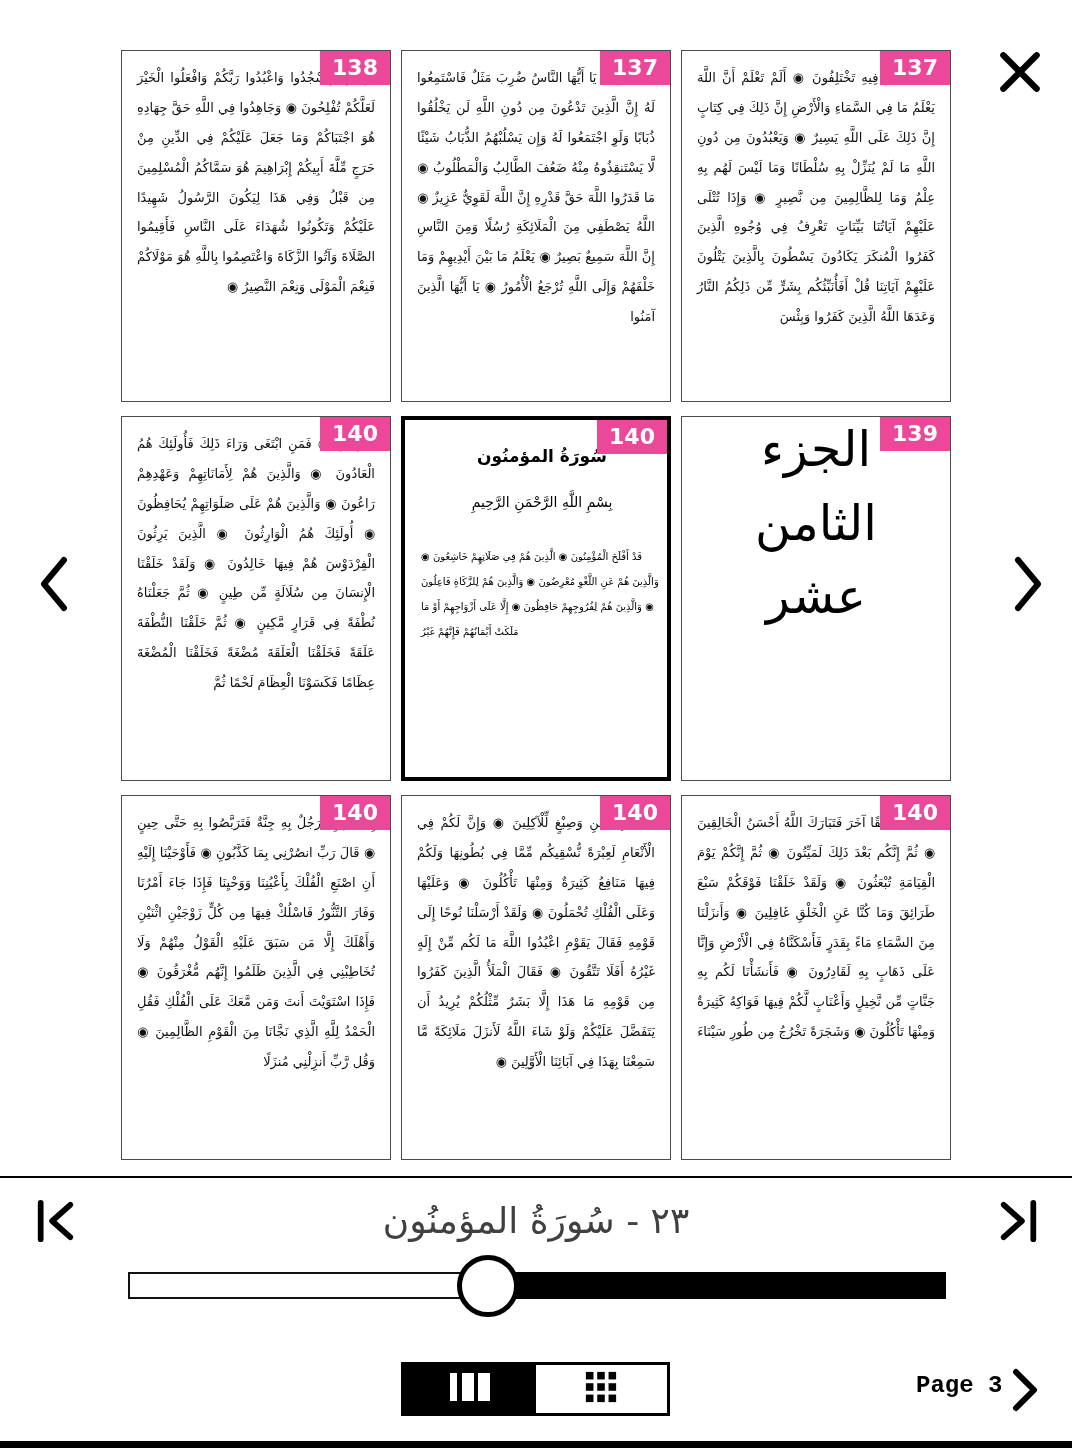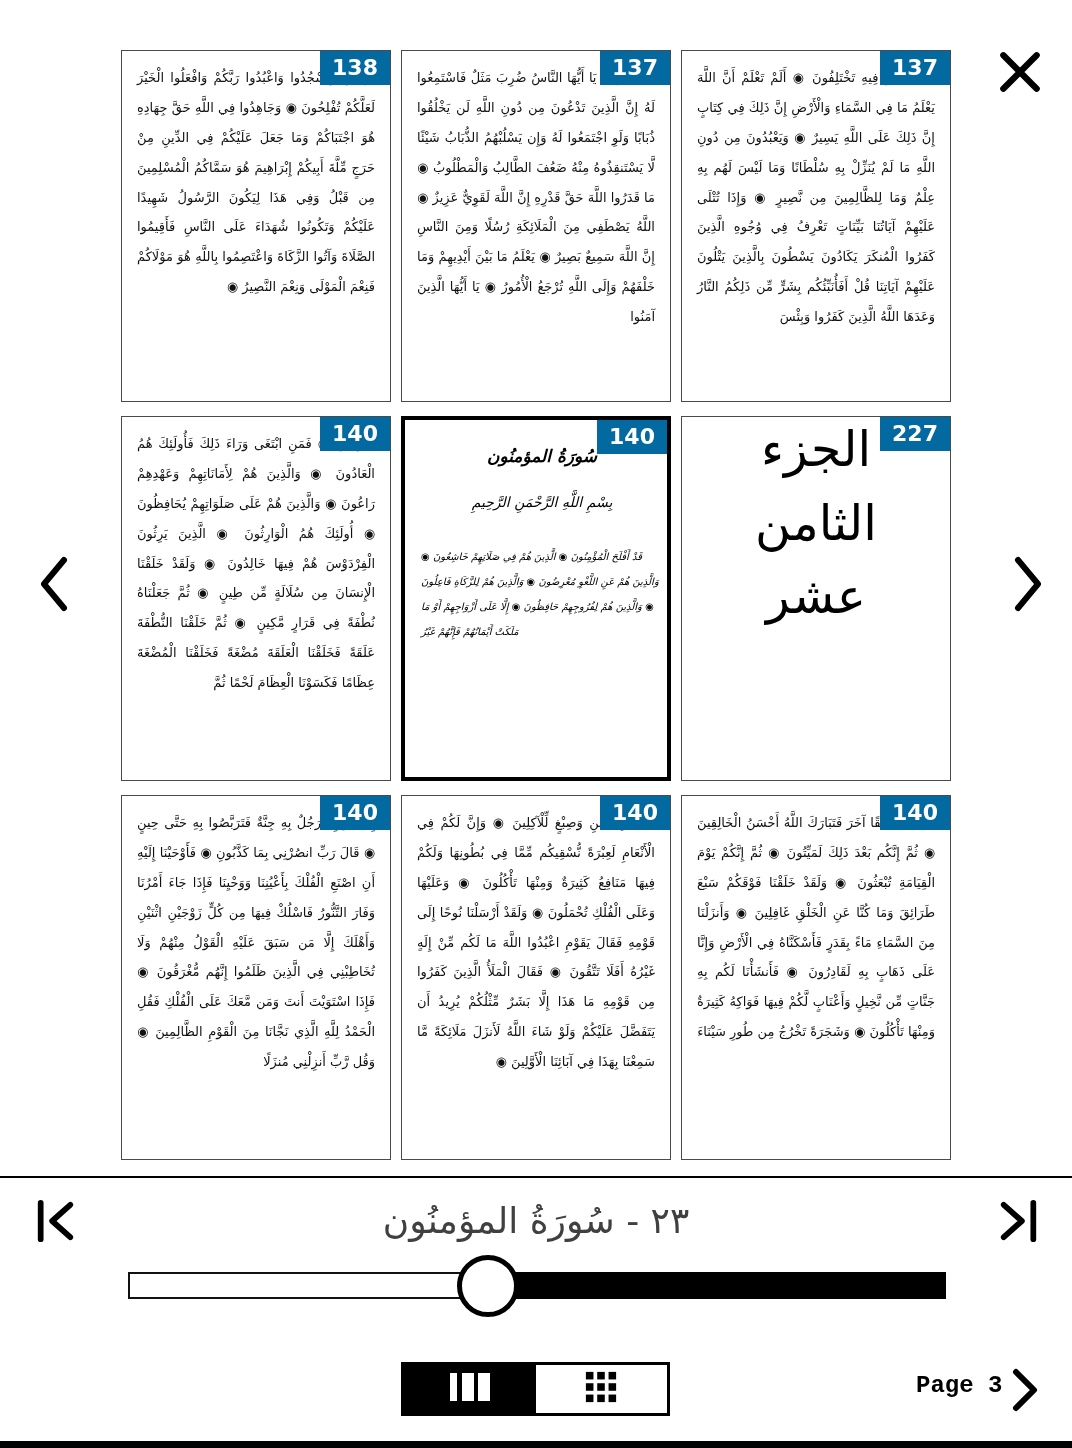--- a/index.html
+++ b/index.html
@@ -49,21 +49,21 @@
     position: relative;
     background: #fff;
     border: 1px solid #4a4a4a;
     overflow: hidden;
     cursor: pointer;
   }
   .thumb.selected { border: 4px solid #000; }
   .badge {
     position: absolute;
     top: 0; right: 0;
-    background: #0369a1;
+    background: #ec4899;
     color: #fff;
     font-weight: bold;
     font-size: 22px;
     line-height: 1.2;
     padding: 4px 12px;
     direction: ltr;
     z-index: 2;
   }
   .qtext {
     direction: rtl;
@@ -87,21 +87,20 @@
     font-size: 49px;
     line-height: 1.5;
     font-weight: 500;
   }
   
   .surah-body {
     height: 100%;
     direction: rtl;
     text-align: center;
     padding: 26px 4px 10px 16px;
-    font-style: italic;
   }
   .surah-header {
     font-size: 17px;
     font-weight: bold;
     margin-bottom: 28px;
   }
   .basmala {
     font-size: 14px;
     margin-bottom: 34px;
   }
@@ -241,21 +240,21 @@
       <div class="badge">137</div>
       <div class="qtext">الْمَصِيرُ ◉ يَا أَيُّهَا النَّاسُ ضُرِبَ مَثَلٌ فَاسْتَمِعُوا لَهُ إِنَّ الَّذِينَ تَدْعُونَ مِن دُونِ اللَّهِ لَن يَخْلُقُوا ذُبَابًا وَلَوِ اجْتَمَعُوا لَهُ وَإِن يَسْلُبْهُمُ الذُّبَابُ شَيْئًا لَّا يَسْتَنقِذُوهُ مِنْهُ ضَعُفَ الطَّالِبُ وَالْمَطْلُوبُ ◉ مَا قَدَرُوا اللَّهَ حَقَّ قَدْرِهِ إِنَّ اللَّهَ لَقَوِيٌّ عَزِيزٌ ◉ اللَّهُ يَصْطَفِي مِنَ الْمَلَائِكَةِ رُسُلًا وَمِنَ النَّاسِ إِنَّ اللَّهَ سَمِيعٌ بَصِيرٌ ◉ يَعْلَمُ مَا بَيْنَ أَيْدِيهِمْ وَمَا خَلْفَهُمْ وَإِلَى اللَّهِ تُرْجَعُ الْأُمُورُ ◉ يَا أَيُّهَا الَّذِينَ آمَنُوا</div>
     </div>
 
     <div class="thumb">
       <div class="badge">138</div>
       <div class="qtext">ارْكَعُوا وَاسْجُدُوا وَاعْبُدُوا رَبَّكُمْ وَافْعَلُوا الْخَيْرَ لَعَلَّكُمْ تُفْلِحُونَ ◉ وَجَاهِدُوا فِي اللَّهِ حَقَّ جِهَادِهِ هُوَ اجْتَبَاكُمْ وَمَا جَعَلَ عَلَيْكُمْ فِي الدِّينِ مِنْ حَرَجٍ مِّلَّةَ أَبِيكُمْ إِبْرَاهِيمَ هُوَ سَمَّاكُمُ الْمُسْلِمِينَ مِن قَبْلُ وَفِي هَذَا لِيَكُونَ الرَّسُولُ شَهِيدًا عَلَيْكُمْ وَتَكُونُوا شُهَدَاءَ عَلَى النَّاسِ فَأَقِيمُوا الصَّلَاةَ وَآتُوا الزَّكَاةَ وَاعْتَصِمُوا بِاللَّهِ هُوَ مَوْلَاكُمْ فَنِعْمَ الْمَوْلَى وَنِعْمَ النَّصِيرُ ◉</div>
     </div>
 
     <div class="thumb">
-      <div class="badge">227</div>
+      <div class="badge">139</div>
       <div class="juz-body">
         <div class="juz-title">الجزء الثامن عشر</div>
       </div>
     </div>
 
     <div class="thumb selected">
       <div class="badge">140</div>
       <div class="surah-body">
         <div class="surah-header">سُورَةُ المؤمنُون</div>
         <div class="basmala">بِسْمِ اللَّهِ الرَّحْمَنِ الرَّحِيمِ</div>

